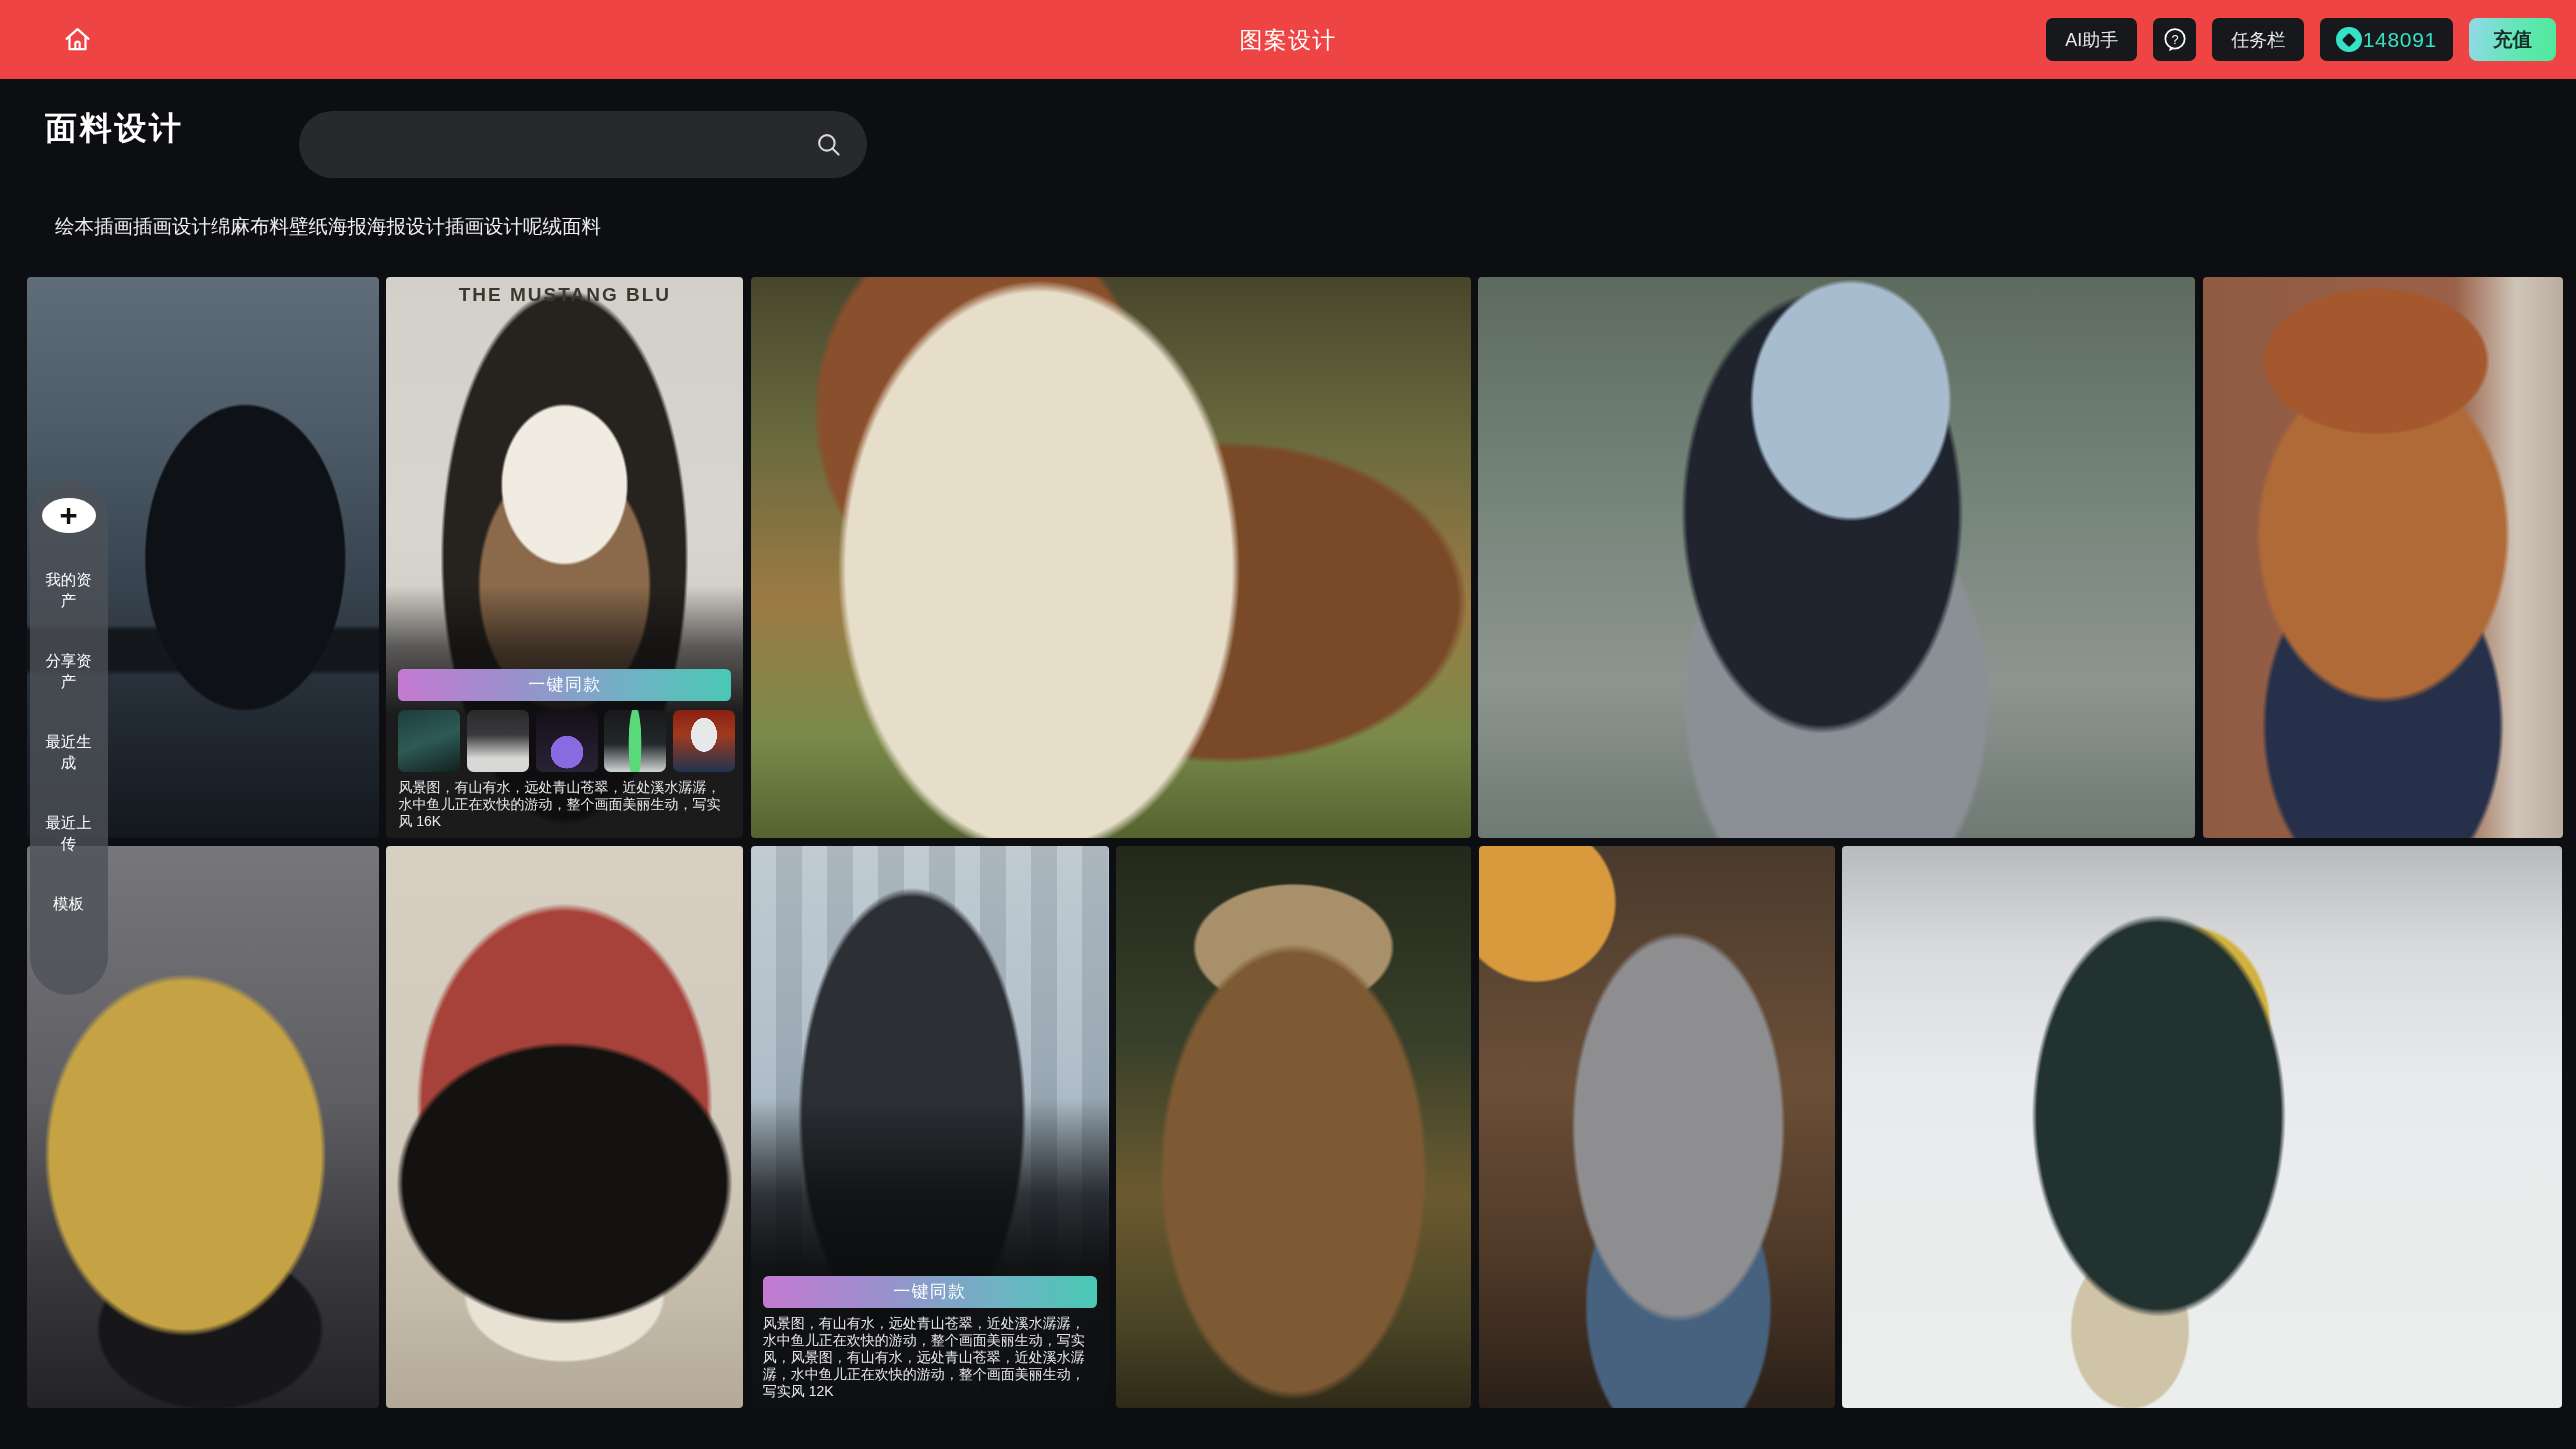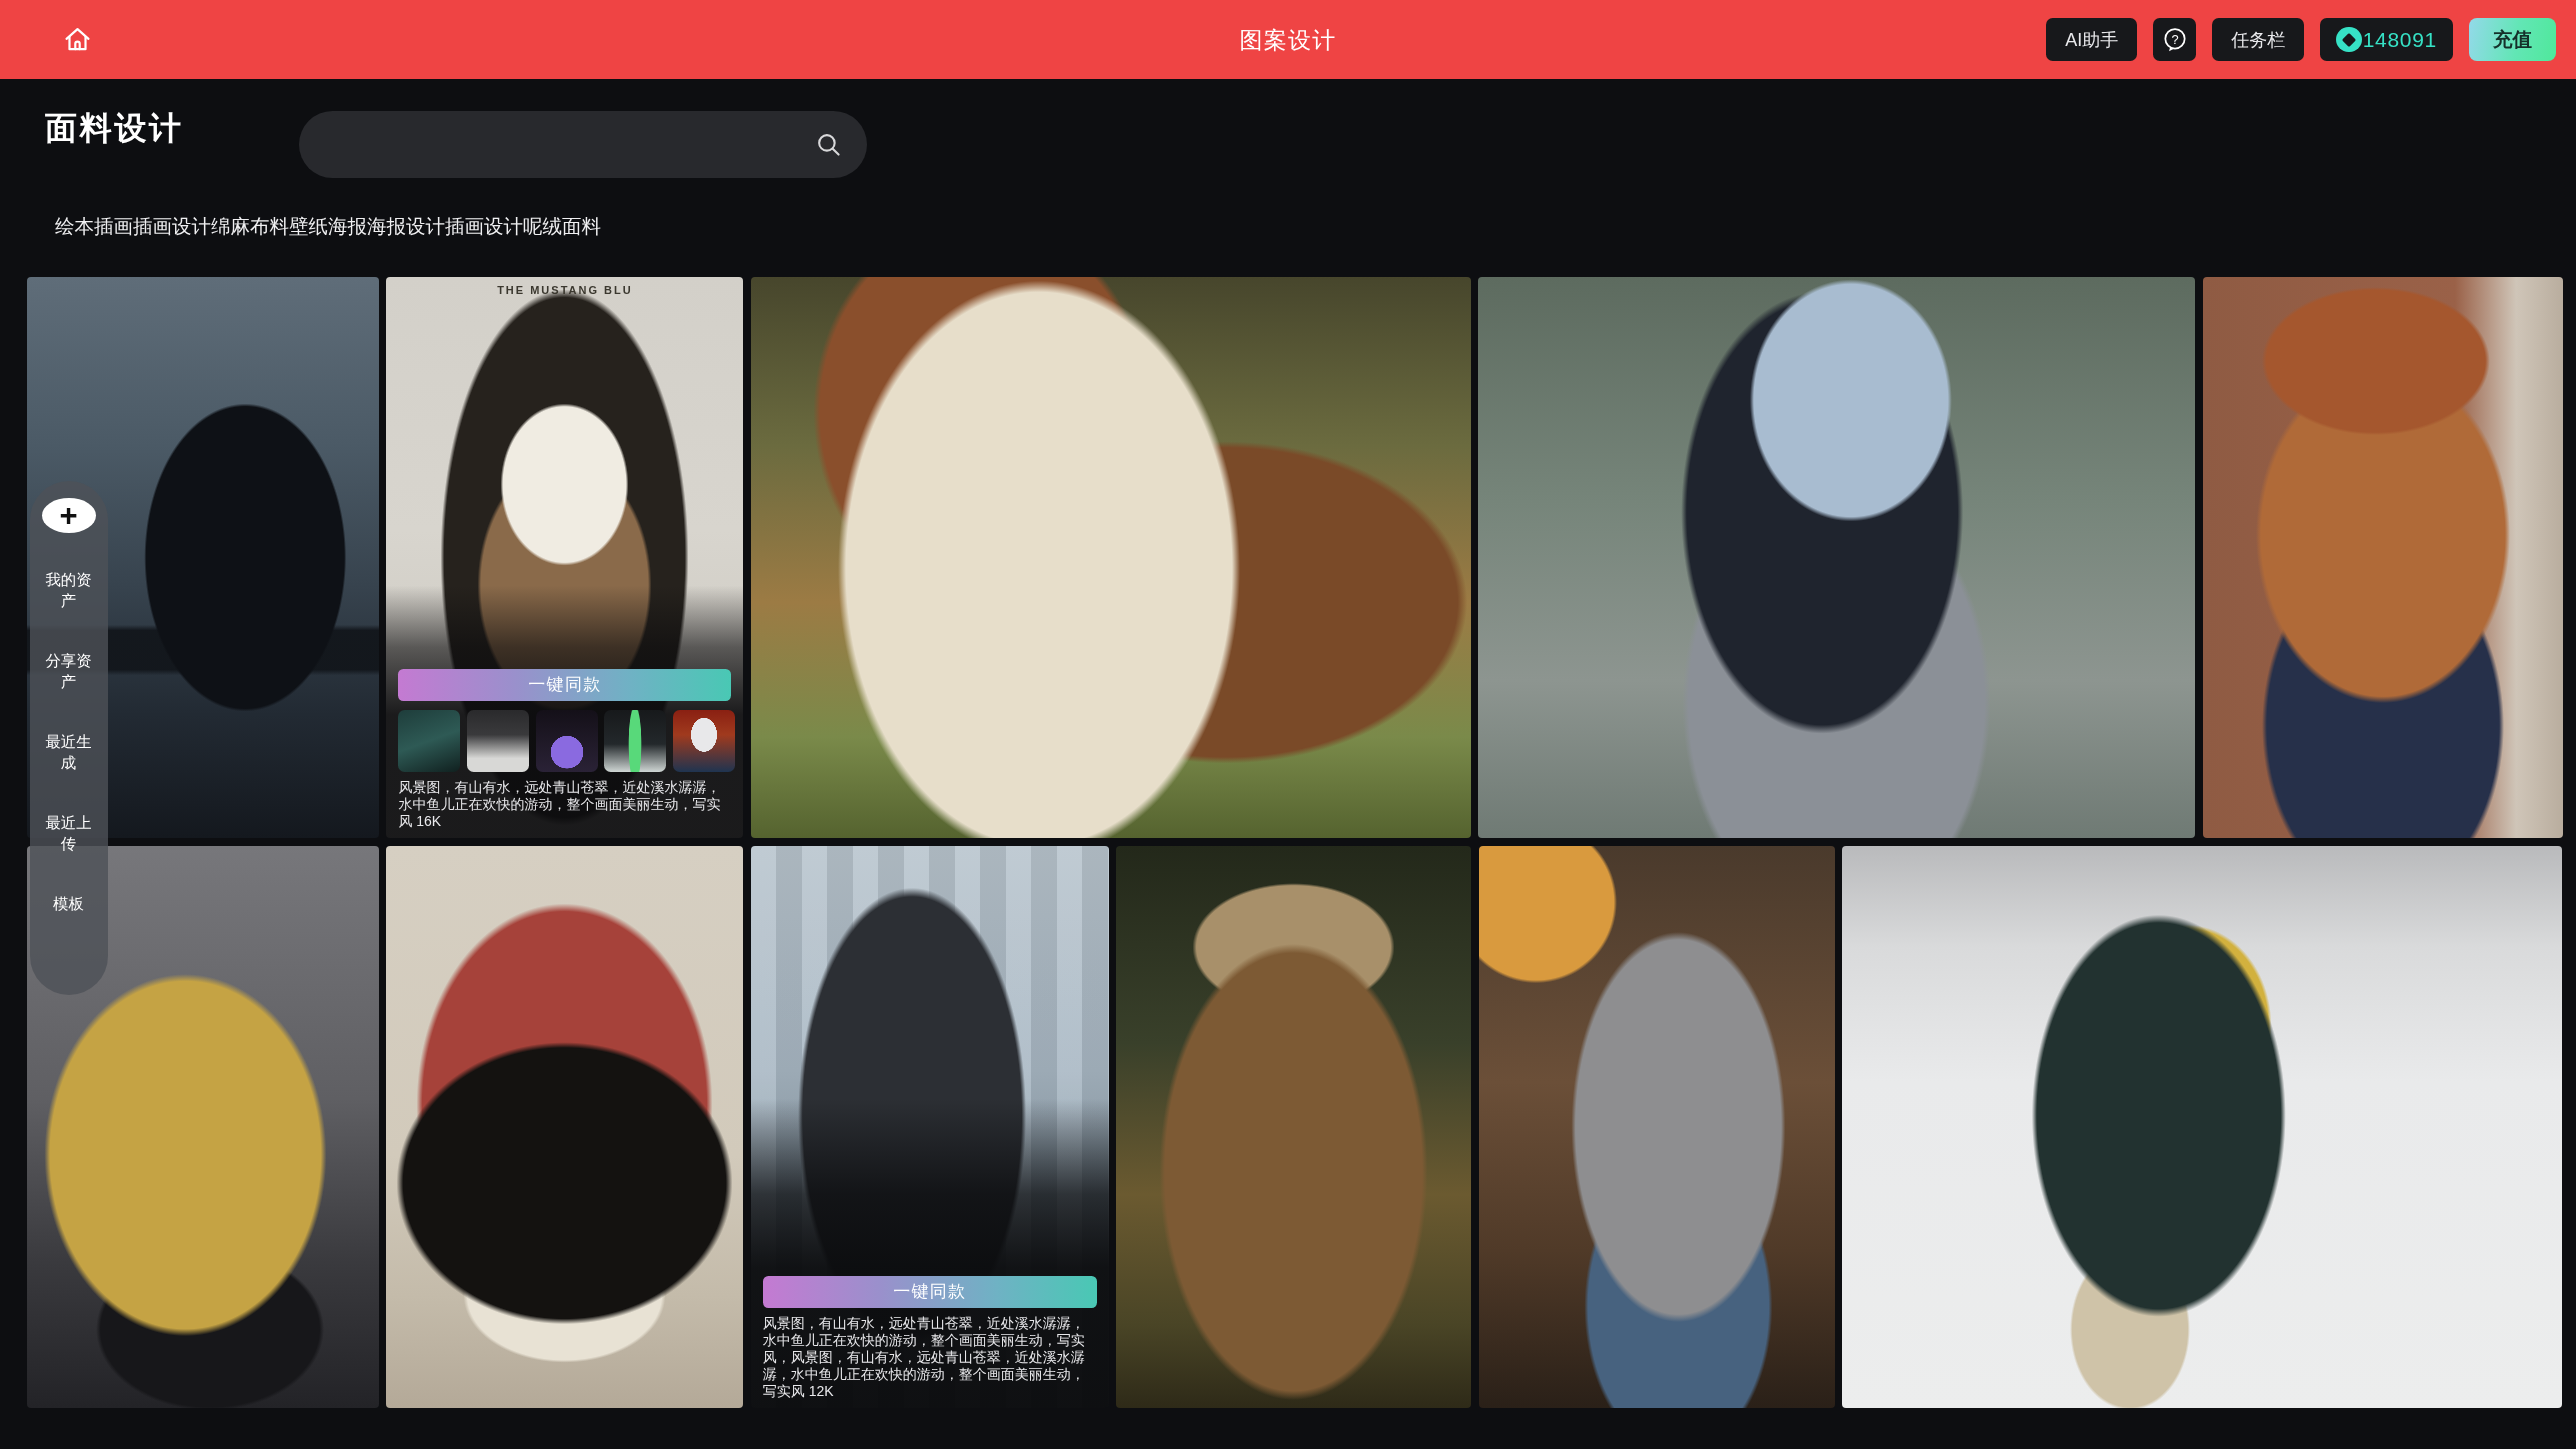--- a/index.html
+++ b/index.html
@@ -46,21 +46,21 @@
            cursor:pointer;line-height:1;}
   .side-items{margin-top:36px;display:flex;flex-direction:column;gap:39px;align-items:center;}
   .side-item{font-size:15.4px;line-height:21px;color:#fff;text-align:center;cursor:pointer;
              width:47px;word-break:break-all;}
 
   
   .gallery{position:absolute;left:27px;top:277px;}
   .g-row{display:flex;gap:7.4px;margin-bottom:8px;}
   .card{position:relative;border-radius:4px;overflow:hidden;cursor:pointer;flex:none;}
   .photo-text{position:absolute;top:6.7px;left:0;width:100%;text-align:center;
-              font-size:11px;font-weight:bold;letter-spacing:2px;color:#3b382f;}
+              font-size:19px;font-weight:bold;letter-spacing:2px;color:#3b382f;}
   .overlay{position:absolute;left:12px;right:12px;bottom:8px;}
   .same-btn{height:32px;border-radius:5.4px;display:flex;align-items:center;justify-content:center;
             background:linear-gradient(90deg,#c47ad2 0%,#9a90cc 35%,#6fb2c4 70%,#49c8b4 100%);
             color:#fff;font-size:17px;letter-spacing:1.3px;cursor:pointer;}
   .thumbs{display:flex;gap:6.7px;margin-top:8.7px;}
   .thumb{width:62px;height:62px;border-radius:6.7px;flex:none;cursor:pointer;}
   .caption{margin-top:7.4px;font-size:14px;line-height:17px;color:#e9e9ec;}
 </style>
 </head>
 <body>

